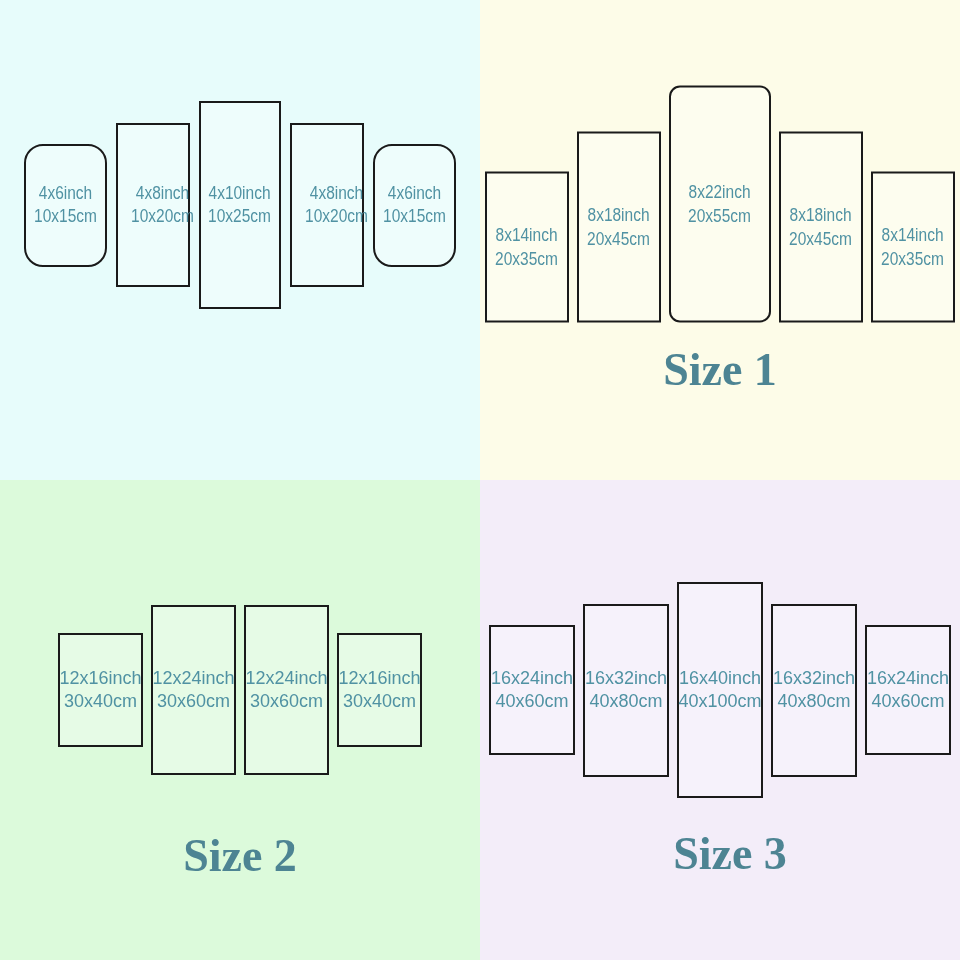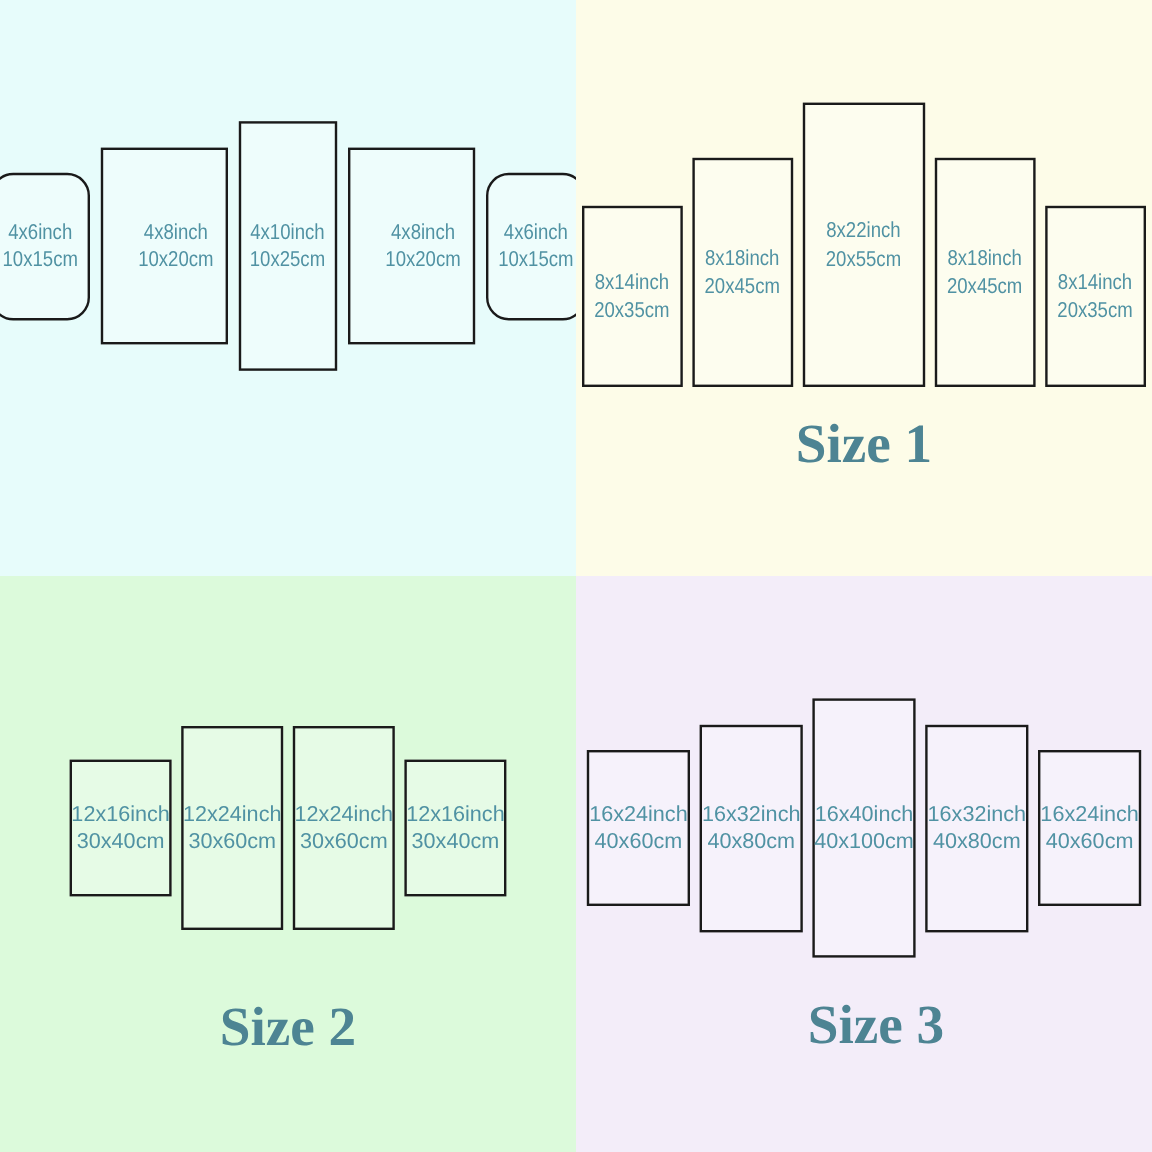--- a/index.html
+++ b/index.html
@@ -10,22 +10,22 @@
   .q1{background:#fdfce8;}
   .q2{background:#dcfadb;}
   .q3{background:#f3edf9;}
   .panels{position:absolute;left:0;width:480px;display:flex;justify-content:center;align-items:center;transform:translateY(-50%);}
   .q0 .panels{top:205px;gap:9px;}
   .q1 .panels{top:204px;gap:8px;align-items:flex-end;}
   .q2 .panels{top:210px;gap:8px;}
   .q3 .panels{top:210px;gap:8px;}
   .panel{box-sizing:border-box;border:2px solid #1a1a1a;background:rgba(255,255,255,0.30);
          display:flex;align-items:center;justify-content:center;flex:0 0 auto;}
-  .q0 .side{width:83px;height:123px;border-radius:19px;} .q0 .mid{width:106px;height:164px;padding-left:20px;} .q0 .center{width:82px;height:208px;}
-  .q1 .side{width:84px;height:151px;} .q1 .mid{width:84px;height:191px;} .q1 .center{width:102px;height:237px;}
+  .q0 .side{width:83px;height:123px;border-radius:19px;} .q0 .mid{width:74px;height:164px;padding-left:20px;} .q0 .center{width:82px;height:208px;}
+  .q1 .side{width:84px;height:151px;} .q1 .mid{width:84px;height:191px;} .q1 .center{width:102px;height:237px;border-radius:11px;}
   .q2 .side{width:85px;height:114px;} .q2 .mid{width:85px;height:170px;} .q2 .center{width:85px;height:226px;}
   .q3 .side{width:86px;height:130px;} .q3 .mid{width:86px;height:173px;} .q3 .center{width:86px;height:216px;}
   .ptext{text-align:center;color:#5092a3;font-family:"Liberation Sans",sans-serif;
          font-size:18px;line-height:1.28;white-space:nowrap;}
   .q0 .ptext,.q1 .ptext{transform:scaleX(0.86);}
   .title{position:absolute;left:0;width:100%;margin:0;text-align:center;color:#4d8493;
          font-family:"Liberation Serif",serif;font-weight:700;font-size:46px;line-height:1;}
   .q0 .title{top:347px;}
   .q1 .title{top:347px;}
   .q2 .title{top:353px;}

